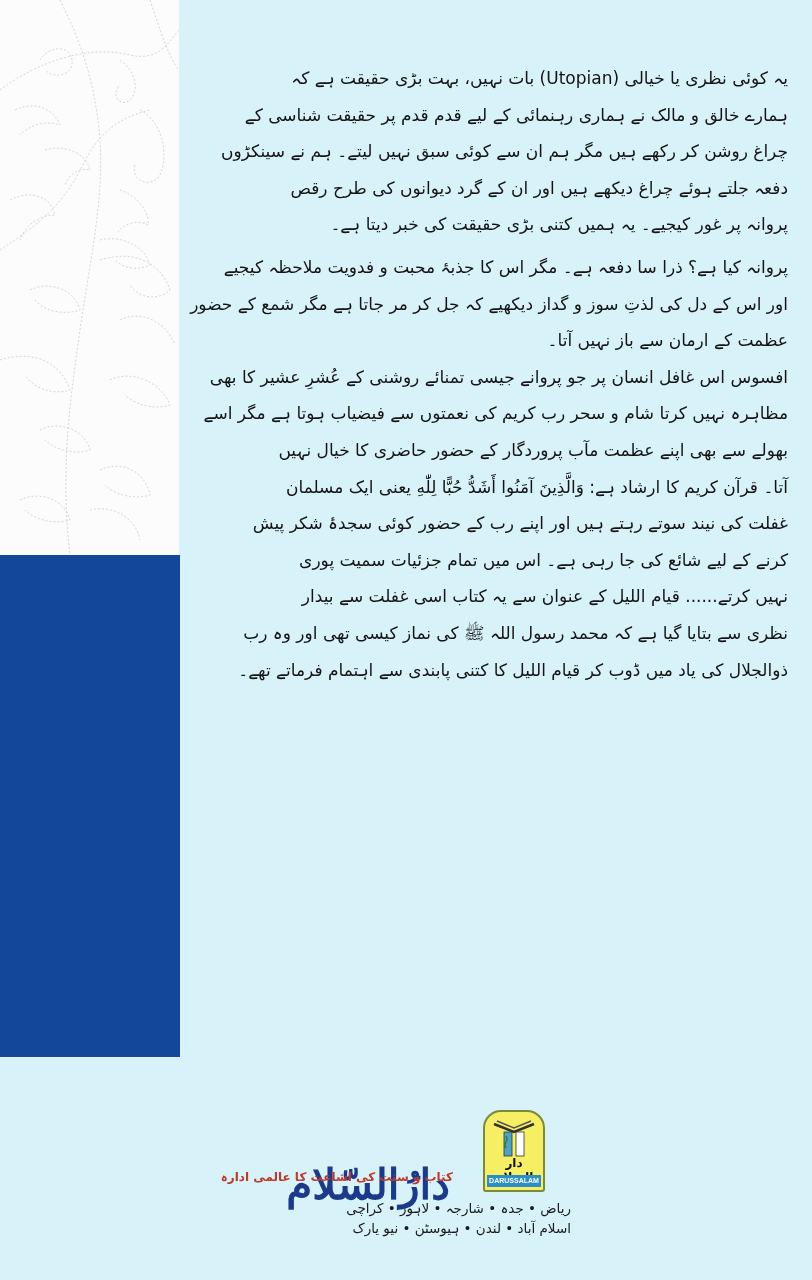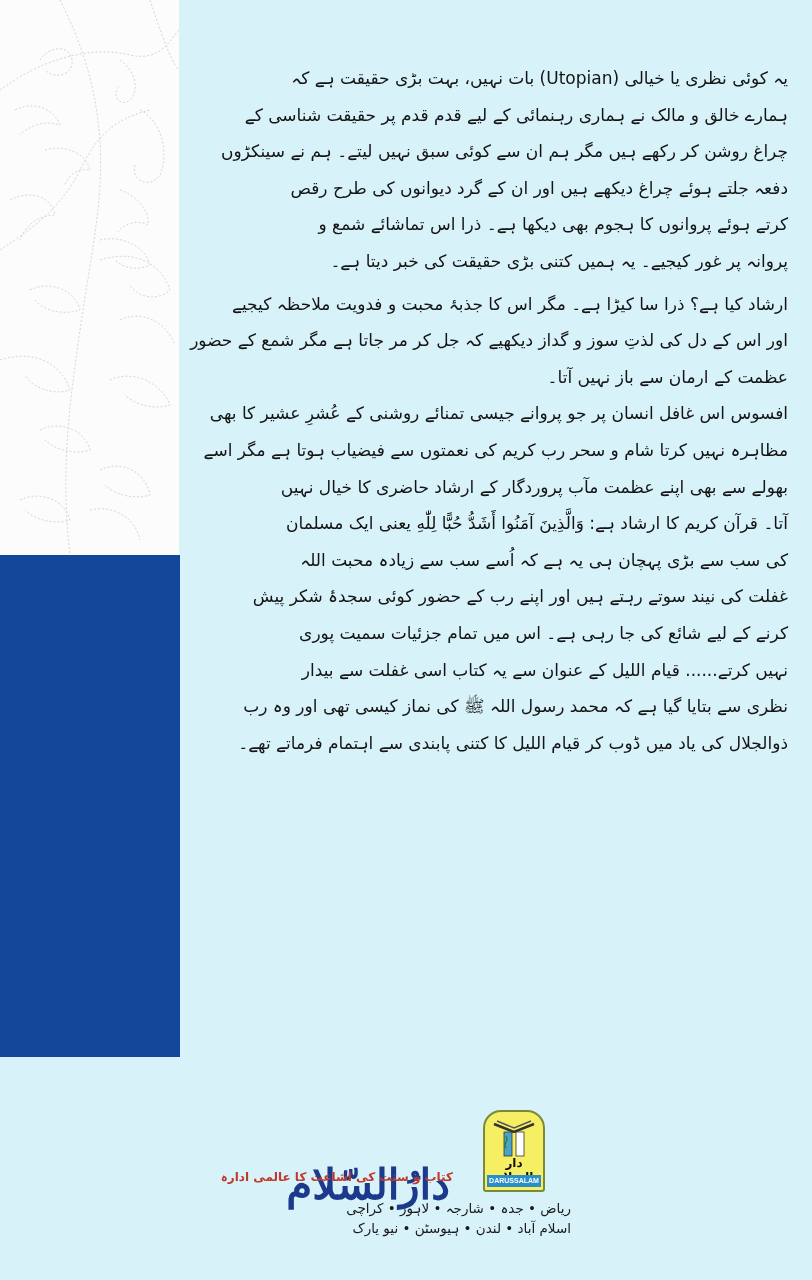--- a/index.html
+++ b/index.html
@@ -103,35 +103,33 @@
 
 <div class="blue-band"></div>
 <div class="bottom-bg"></div>
 
 <div class="text-block">
   <div>
     <div class="line">یہ کوئی نظری یا خیالی (Utopian) بات نہیں، بہت بڑی حقیقت ہے کہ</div>
     <div class="line">ہمارے خالق و مالک نے ہماری رہنمائی کے لیے قدم قدم پر حقیقت شناسی کے</div>
     <div class="line">چراغ روشن کر رکھے ہیں مگر ہم ان سے کوئی سبق نہیں لیتے۔ ہم نے سینکڑوں</div>
     <div class="line">دفعہ جلتے ہوئے چراغ دیکھے ہیں اور ان کے گرد دیوانوں کی طرح رقص</div>
-    <div class="line">کرتے ہوئے پروانوں کا ہجوم بھی دیکھا ہے۔ ذرا اس تماشائے شمع و</div>
     <div class="line">پروانہ پر غور کیجیے۔ یہ ہمیں کتنی بڑی حقیقت کی خبر دیتا ہے۔</div>
   </div>
   <div style="height:6px"></div>
   <div>
-    <div class="line">ارشاد کیا ہے؟ ذرا سا کیڑا ہے۔ مگر اس کا جذبۂ محبت و فدویت ملاحظہ کیجیے</div>
+    <div class="line">پروانہ کیا ہے؟ ذرا سا دفعہ ہے۔ مگر اس کا جذبۂ محبت و فدویت ملاحظہ کیجیے</div>
     <div class="line">اور اس کے دل کی لذتِ سوز و گداز دیکھیے کہ جل کر مر جاتا ہے مگر شمع کے حضور</div>
     <div class="line">عظمت کے ارمان سے باز نہیں آتا۔</div>
   </div>
   <div>
     <div class="line">افسوس اس غافل انسان پر جو پروانے جیسی تمنائے روشنی کے عُشرِ عشیر کا بھی</div>
     <div class="line">مظاہرہ نہیں کرتا شام و سحر رب کریم کی نعمتوں سے فیضیاب ہوتا ہے مگر اسے</div>
-    <div class="line">بھولے سے بھی اپنے عظمت مآب پروردگار کے ارشاد حاضری کا خیال نہیں</div>
+    <div class="line">بھولے سے بھی اپنے عظمت مآب پروردگار کے حضور حاضری کا خیال نہیں</div>
     <div class="line">آتا۔ قرآن کریم کا ارشاد ہے: وَالَّذِينَ آمَنُوا أَشَدُّ حُبًّا لِلّٰهِ یعنی ایک مسلمان</div>
-    <div class="line">کی سب سے بڑی پہچان ہی یہ ہے کہ اُسے سب سے زیادہ محبت اللہ</div>
     <div class="line">غفلت کی نیند سوتے رہتے ہیں اور اپنے رب کے حضور کوئی سجدۂ شکر پیش</div>
     <div class="line">کرنے کے لیے شائع کی جا رہی ہے۔ اس میں تمام جزئیات سمیت پوری</div>
     <div class="line">نہیں کرتے...... قیام اللیل کے عنوان سے یہ کتاب اسی غفلت سے بیدار</div>
     <div class="line">نظری سے بتایا گیا ہے کہ محمد رسول اللہ ﷺ کی نماز کیسی تھی اور وہ رب</div>
     <div class="line">ذوالجلال کی یاد میں ڈوب کر قیام اللیل کا کتنی پابندی سے اہتمام فرماتے تھے۔</div>
   </div>
 </div>
 
 <div class="logo">
   <div class="logo-wordmark">دارُالسّلام</div>

